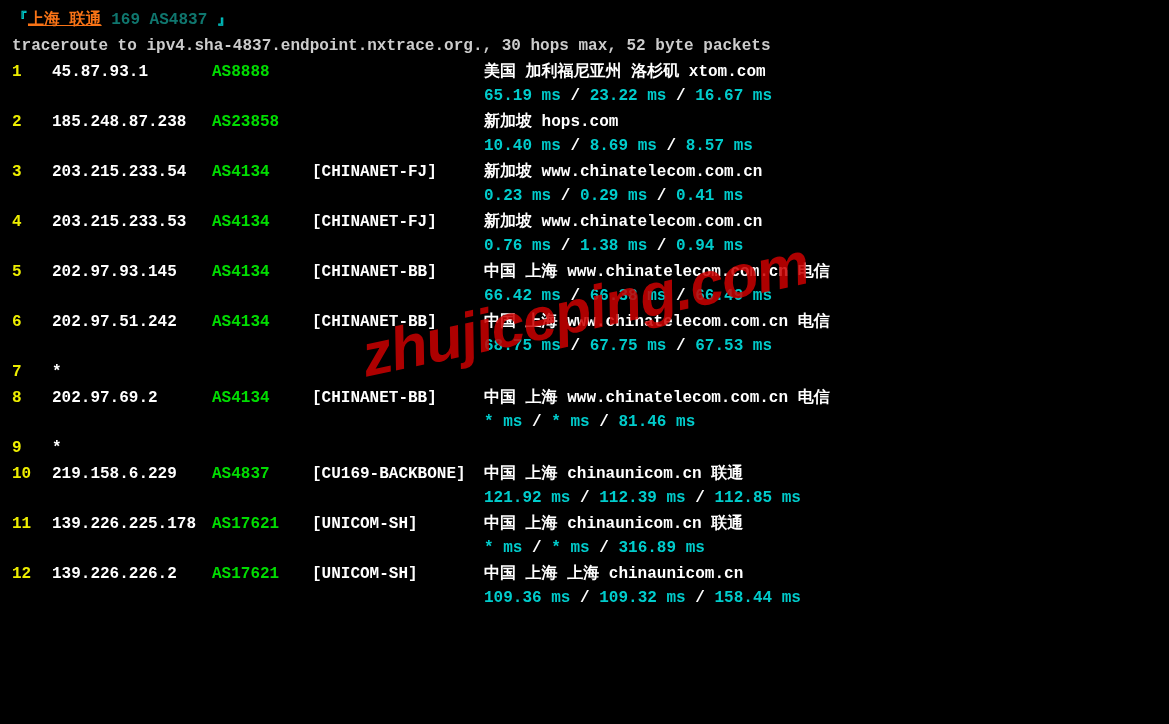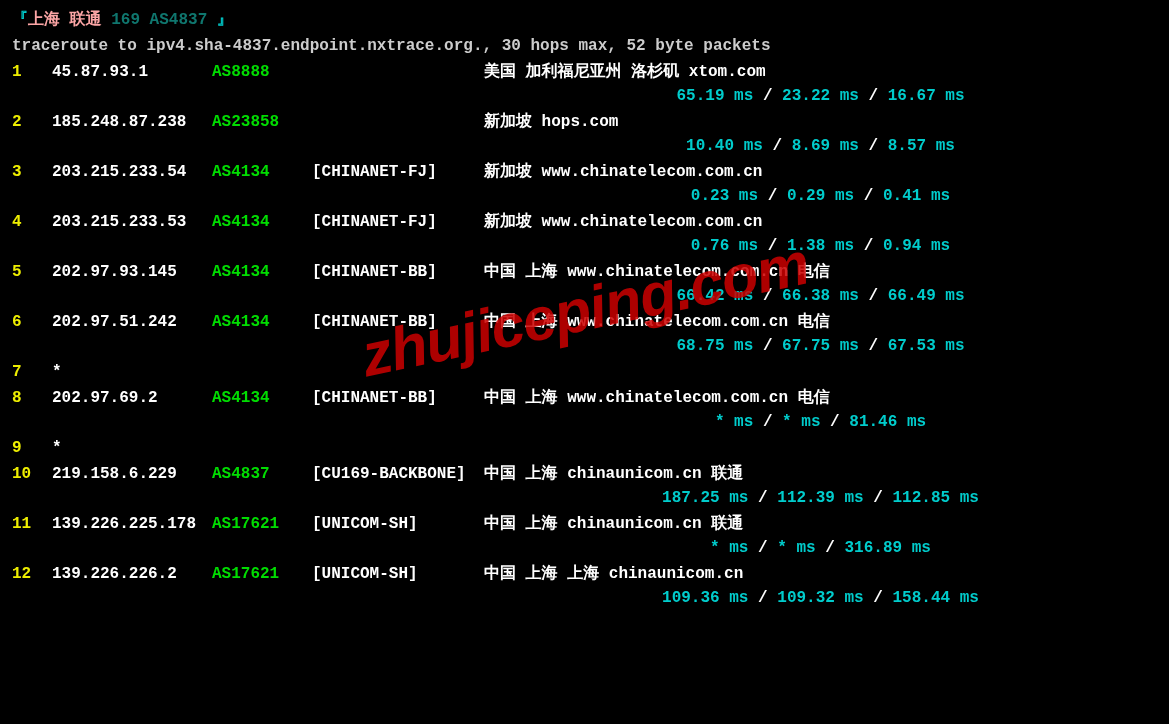--- a/index.html
+++ b/index.html
@@ -51,28 +51,27 @@
       flex-shrink: 0;
     }
     .col-right {
       flex: 1;
     }
     .geo-line {
       color: #ffffff;
     }
     .rtt-line {
       color: #00cccc;
-      text-align: center;
     }
     .sep {
       color: #ffffff;
     }
     .cyan { color: #00cccc; }
     .yellow { color: #0f766e; }
-    .white { color: #fca5a5; }
+    .white { color: #f97316; text-decoration: underline; }
     .watermark {
       position: absolute;
       top: 50%;
       left: 50%;
       transform: translate(-50%, -50%) rotate(-12deg);
       font-family: Arial, sans-serif;
       font-size: 60px;
       font-weight: 900;
       font-style: italic;
       color: #cc0000;
@@ -176,21 +175,21 @@
       <div class="col-tag"></div>
       <div class="col-right"></div>
     </div>
     <div class="hop-row">
       <div class="col-hopnum">10</div>
       <div class="col-ip">219.158.6.229</div>
       <div class="col-asn">AS4837</div>
       <div class="col-tag">[CU169-BACKBONE]</div>
       <div class="col-right">
         <div class="geo-line">中国  上海   chinaunicom.cn  联通</div>
-        <div class="rtt-line"><span class="cyan">187.25 ms</span><span class="sep"> / </span><span class="cyan">112.39 ms</span><span class="sep"> / </span><span class="cyan">112.85 ms</span></div>
+        <div class="rtt-line"><span class="cyan">121.92 ms</span><span class="sep"> / </span><span class="cyan">112.39 ms</span><span class="sep"> / </span><span class="cyan">112.85 ms</span></div>
       </div>
     </div>
     <div class="hop-row">
       <div class="col-hopnum">11</div>
       <div class="col-ip">139.226.225.178</div>
       <div class="col-asn">AS17621</div>
       <div class="col-tag">[UNICOM-SH]</div>
       <div class="col-right">
         <div class="geo-line">中国  上海   chinaunicom.cn  联通</div>
         <div class="rtt-line"><span class="cyan">* ms</span><span class="sep"> / </span><span class="cyan">* ms</span><span class="sep"> / </span><span class="cyan">316.89 ms</span></div>

